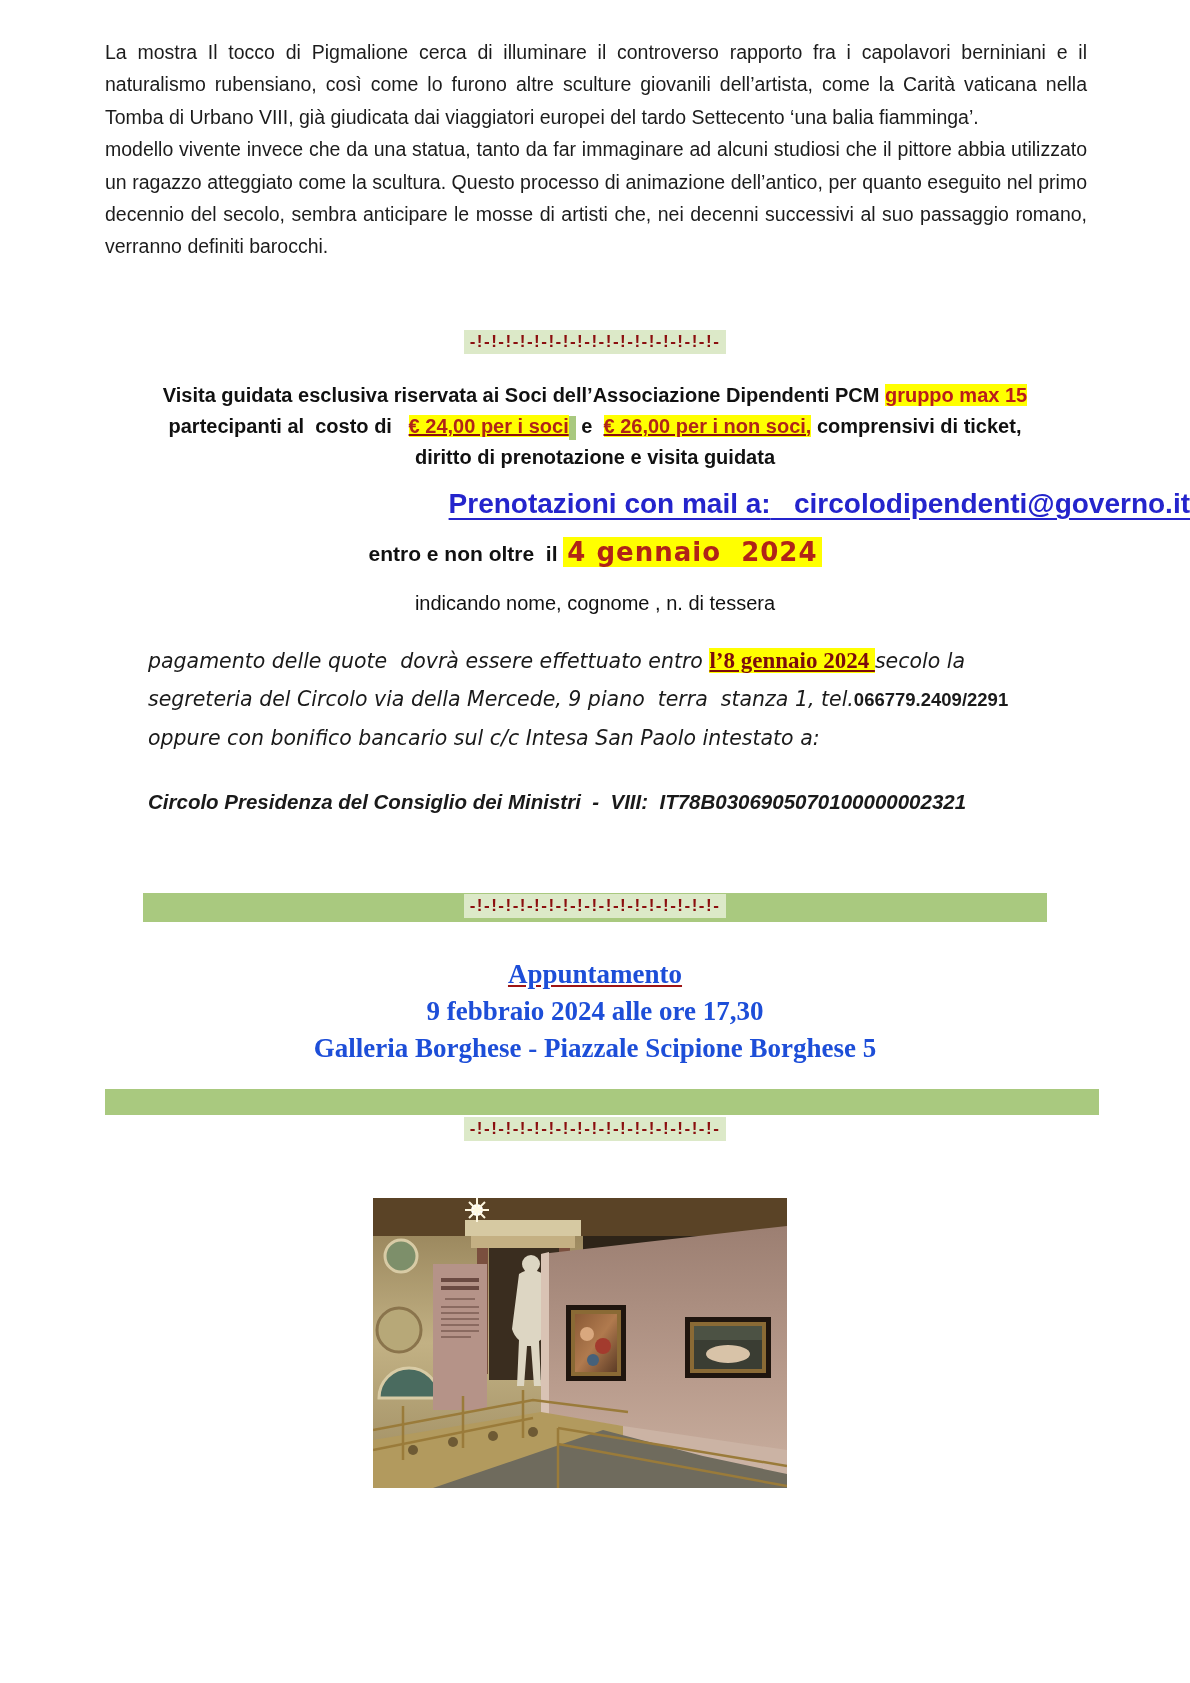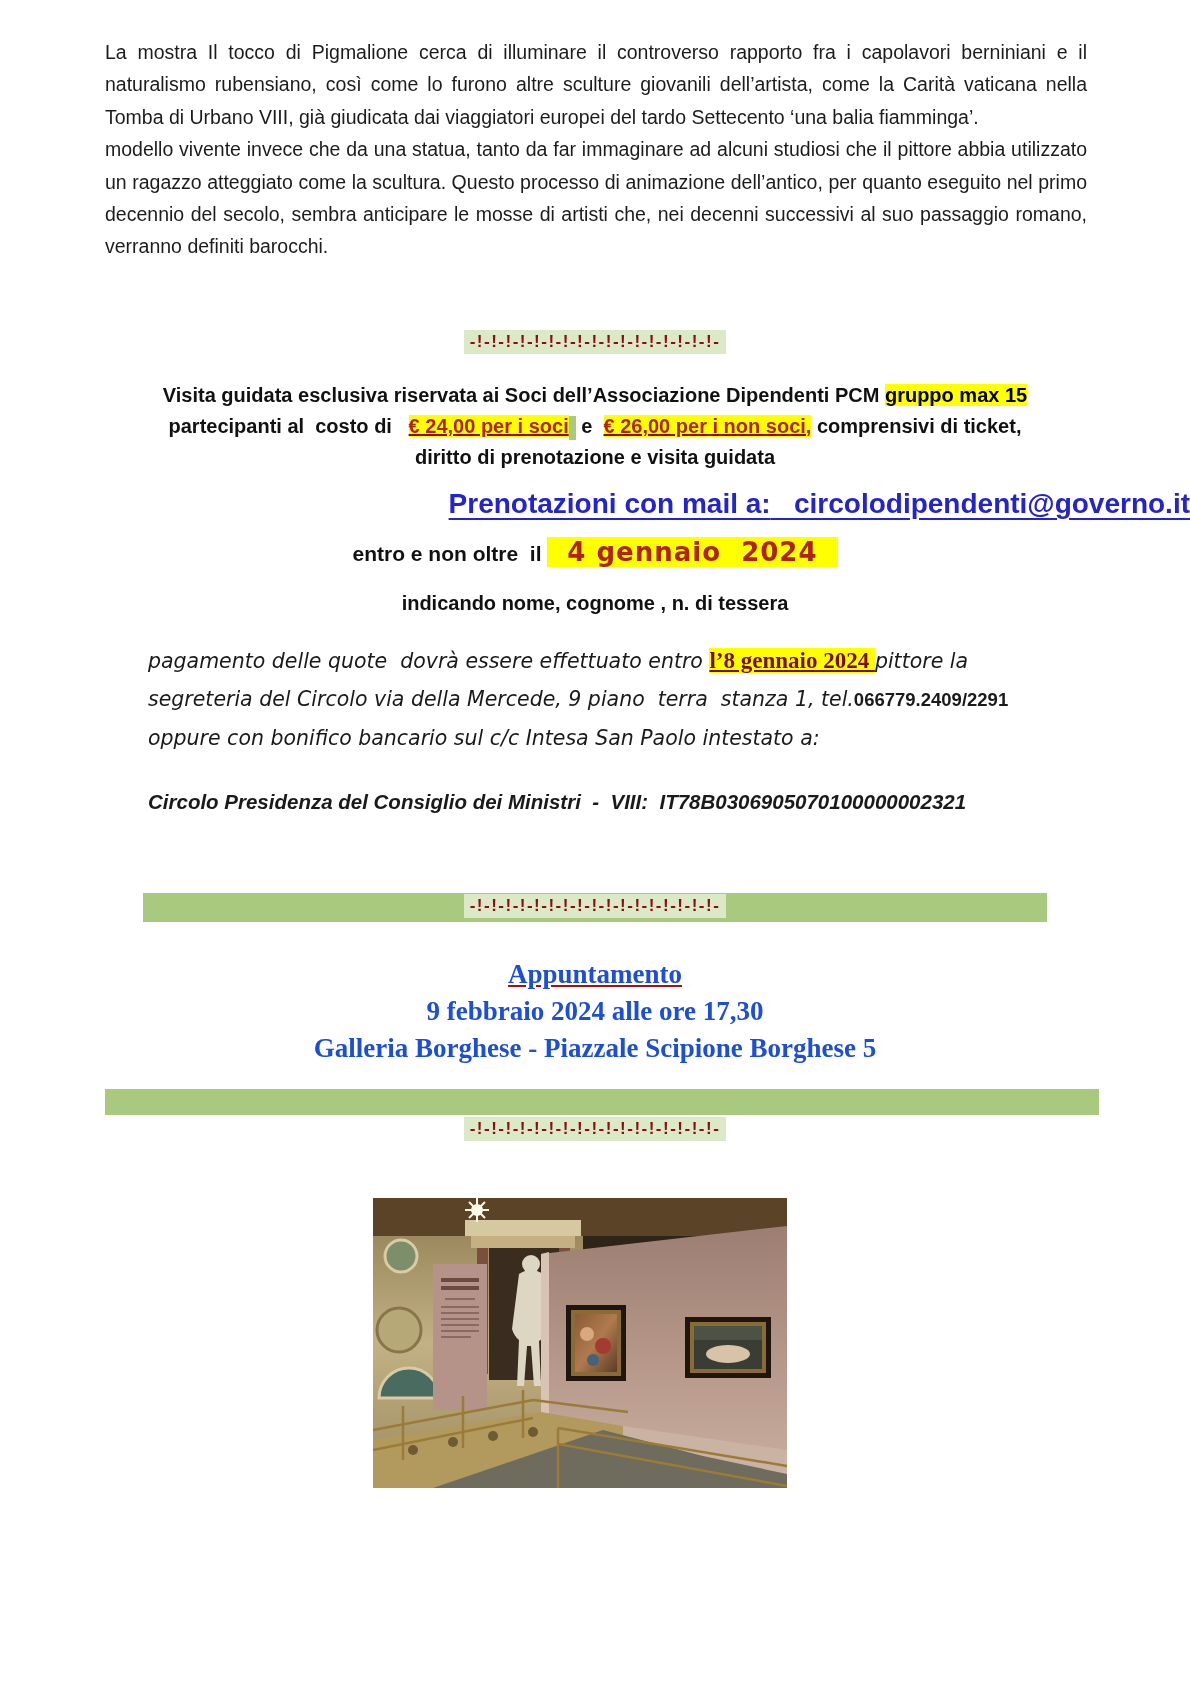--- a/index.html
+++ b/index.html
@@ -16,37 +16,37 @@
   
   .sep-row { position:absolute; left:0; width:100%; text-align:center; }
   .sep-box { display:inline-block; background:#DCE9C8; color:#8B0F0F;
              font-weight:bold; font-size:17px; letter-spacing:1.5px; padding:2px 6px; }
   .sep1 { top:330px; }
   .sep3 { top:1117px; }
 
   
   .visita { position:absolute; top:380px; left:0; width:100%; text-align:center;
             font-weight:bold; font-size:20px; line-height:31px; color:#111111; }
-  .hl-red { background:#FFFF00; color:#000000; }
+  .hl-red { background:#FFFF00; color:#b91c1c; }
   .price { background:#FFFF00; color:#B02418; text-decoration:underline; text-decoration-color:#8B0F0F; }
   .green-sliver { display:inline-block; width:7px; height:24px; background:#A9C97F;
                   vertical-align:middle; }
 
   
   .booking { position:absolute; top:488px; left:0; width:100%; text-align:right;
              font-size:28px; font-weight:bold; color:#2424CC; }
   .booking .u-wrap { text-decoration:underline; text-underline-offset:5px; }
 
   .deadline { position:absolute; top:537px; left:0; width:100%; text-align:center;
               font-weight:bold; font-size:21px; color:#111111; }
   .deadline .date { font-family:"DejaVu Sans", sans-serif; font-size:26px; letter-spacing:1px;
-                    background:#FFFF00; color:#B02418; padding:0 20px; }
+                    background:#FFFF00; color:#B02418; padding:0 4px; }
 
   .indicando { position:absolute; top:592px; left:0; width:100%; text-align:center;
-               font-weight:bold; font-size:20px; color:#111111; }
+               font-weight:normal; font-size:20px; color:#111111; }
 
   
   .confirm { position:absolute; left:148px; top:642px; width:920px;
              font-family:"DejaVu Sans", sans-serif; font-style:italic;
              font-size:20.5px; line-height:38px; color:#1a1a1a; }
   .date-serif { font-style:normal; font-family:"Liberation Serif", serif; font-weight:bold;
                 font-size:23px; color:#7B0C0C; background:#FFFF00;
                 text-decoration:underline; text-decoration-color:#7B0C0C; }
   .tel { font-style:normal; font-weight:bold; font-size:18.5px;
          font-family:"Liberation Sans", sans-serif; }
@@ -97,21 +97,21 @@
   </div>
 
   <div class="deadline">
     <span class="pre">entro e non oltre  il </span><span class="date pre">4 gennaio  2024</span>
   </div>
 
   <div class="indicando">indicando nome, cognome , n. di tessera</div>
 
   <div class="confirm">
     <div>
-      <span class="pre">pagamento delle quote  dovrà essere effettuato entro </span><span class="date-serif pre">l’8 gennaio 2024 </span><span class="pre">pittore la</span>
+      <span class="pre">pagamento delle quote  dovrà essere effettuato entro </span><span class="date-serif pre">l’8 gennaio 2024 </span><span class="pre">secolo la</span>
     </div>
     <div>
       <span class="pre">segreteria del Circolo via della Mercede, 9 piano  terra  stanza 1, tel.</span><span class="tel">066779.2409/2291</span>
     </div>
     <div>oppure con bonifico bancario sul c/c Intesa San Paolo intestato a:</div>
     <div class="iban-line pre">Circolo Presidenza del Consiglio dei Ministri  -  VIII:  IT78B0306905070100000002321</div>
   </div>
 
   <div class="greenbar1">
     <span class="sep-box">-!-!-!-!-!-!-!-!-!-!-!-!-!-!-!-!-!-</span>

